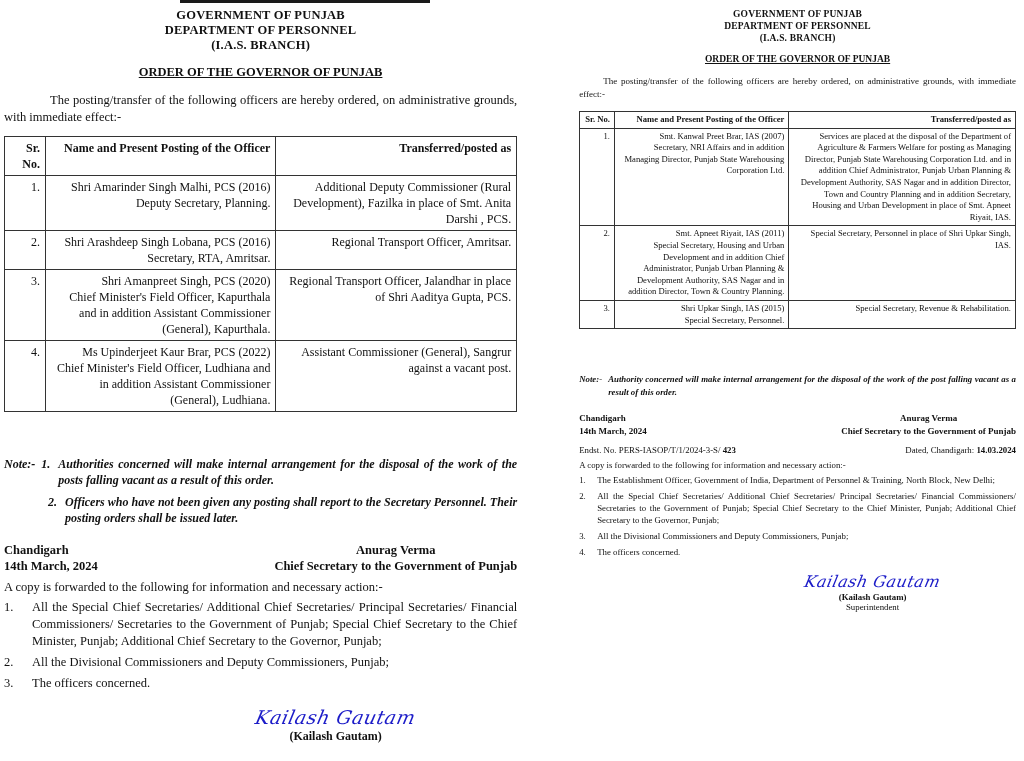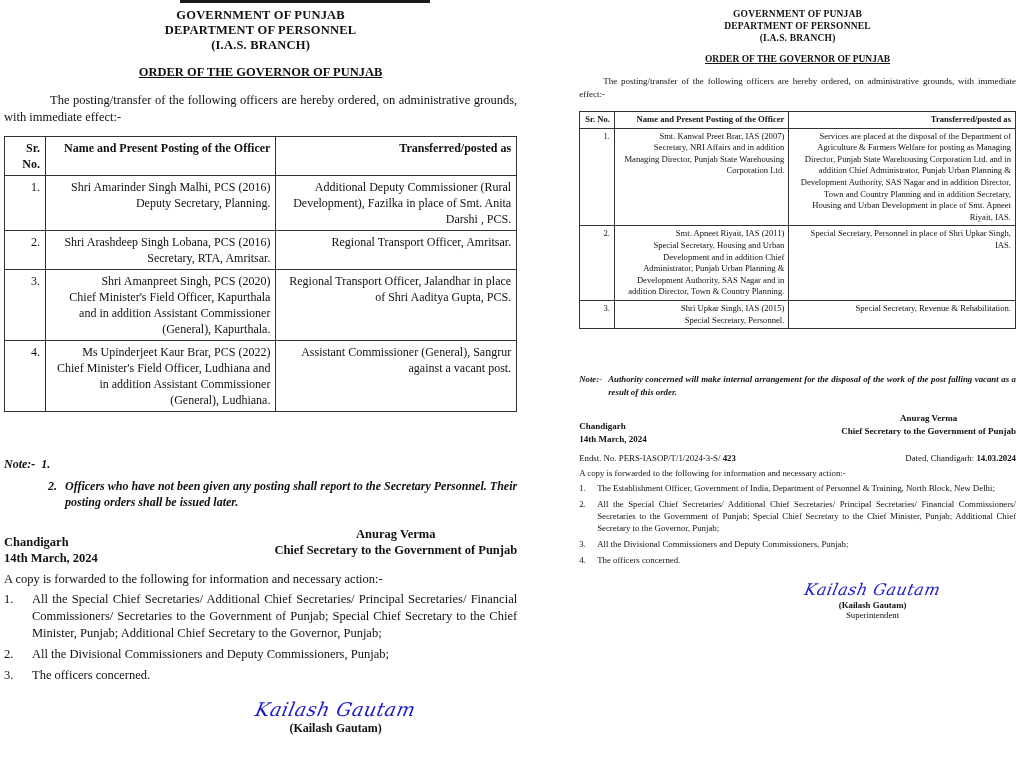--- a/index.html
+++ b/index.html
@@ -116,21 +116,21 @@
   .doc-left .note-indent { margin-left: 44px; }
 
   .sig-block {
     margin-top: 16px;
     display: flex;
     justify-content: space-between;
     align-items: flex-start;
   }
   .doc-left .sig-block { font-size: 12.5px; line-height: 16px; }
   .doc-right .sig-block { font-size: 9px; line-height: 12.5px; margin-top: 14px; }
-  .sig-left { font-weight: bold; margin-top: 8px; }
+  .sig-left { font-weight: bold; }
   .sig-right { font-weight: bold; text-align: center; font-family: Liberation Serif, serif; }
 
   .endt-row {
     display: flex;
     justify-content: space-between;
     margin-top: 10px;
   }
   .doc-left .endt-row { font-size: 12.5px; }
   .doc-right .endt-row { font-size: 8.8px; margin-top: 8px; }
   .endt-date b { font-weight: bold; }
@@ -229,20 +229,21 @@
 Chief Minister's Field Officer, Ludhiana and in addition Assistant Commissioner (General), Ludhiana.</td>
           <td class="just">Assistant Commissioner (General), Sangrur against a vacant post.</td>
         </tr>
       </tbody>
     </table>
 
     <div class="notes">
       <div class="note-row">
         <span class="note-label">Note:-</span>
         <span class="note-num">1.</span>
+        <span class="note-text">Authorities concerned will make internal arrangement for the disposal of the work of the posts falling vacant as a result of this order.</span>
       </div>
       <div class="note-row note-indent" style="margin-top:6px">
         <span class="note-num">2.</span>
         <span class="note-text">Officers who have not been given any posting shall report to the Secretary Personnel. Their posting orders shall be issued later.</span>
       </div>
     </div>
 
     <div class="sig-block">
       <div class="sig-left">
         <div>Chandigarh</div>

